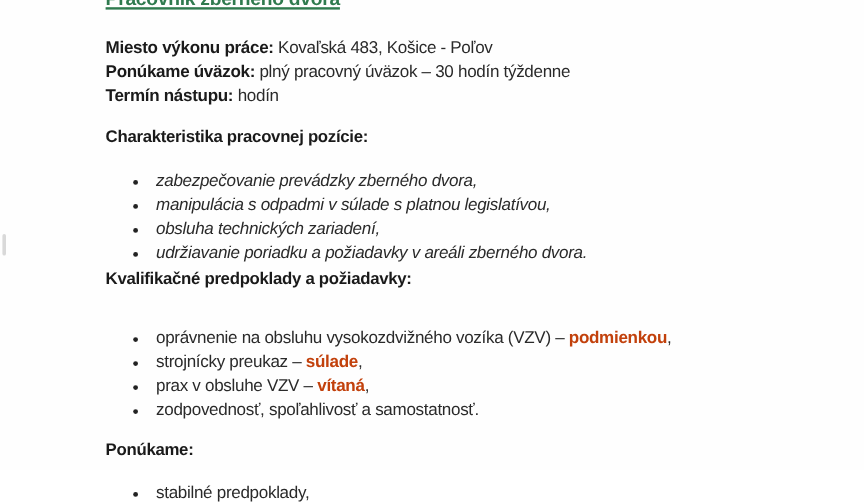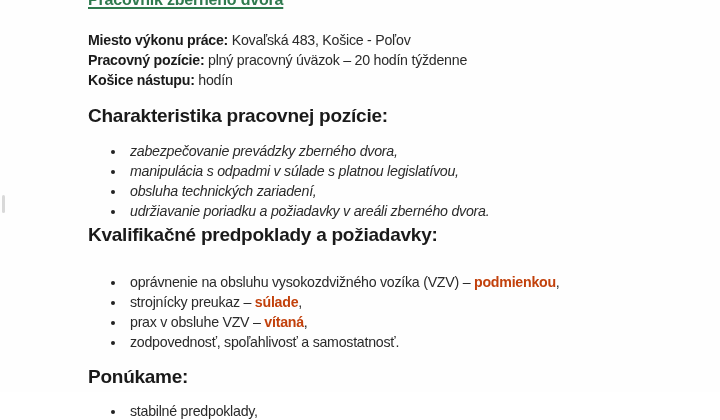--- a/index.html
+++ b/index.html
@@ -39,21 +39,21 @@
       left: 88px;
       font-size: 14.2px;
       white-space: nowrap;
       letter-spacing: -0.25px;
     }
     .info-line .label { font-weight: bold; color: #1a1a1a; }
     .info-line .value { color: #2a2a2a; }
     .section-heading {
       position: absolute;
       left: 88px;
-      font-size: 19px;
+      font-size: 14px;
       font-weight: bold;
       white-space: nowrap;
       color: #1a1a1a;
       letter-spacing: -0.25px;
     }
     .bullet-list {
       position: absolute;
       left: 108px;
       margin: 0;
       padding: 0;
@@ -91,24 +91,24 @@
 <div class="page">
 
   <div class="scan-mark" style="left:2px;top:195px;width:3px;height:18px;"></div>
 
   <div class="title">Pracovník zberného dvora</div>
 
   <div class="info-line" style="top:32px;">
     <span class="label">Miesto výkonu práce:</span><span class="value"> Kovaľská 483, Košice - Poľov</span>
   </div>
   <div class="info-line" style="top:52px;">
-    <span class="label">Pracovný pozície:</span><span class="value"> plný pracovný úväzok – 20 hodín týždenne</span>
+    <span class="label">Ponúkame úväzok:</span><span class="value"> plný pracovný úväzok – 30 hodín týždenne</span>
   </div>
   <div class="info-line" style="top:72px;">
-    <span class="label">Košice nástupu:</span><span class="value"> hodín</span>
+    <span class="label">Termín nástupu:</span><span class="value"> hodín</span>
   </div>
 
   <div class="section-heading" style="top:105px;">Charakteristika pracovnej pozície:</div>
   <ul class="bullet-list" style="top:141px;font-style:italic;">
     <li class="bullet-item"><span class="bullet-dot"></span><span>zabezpečovanie prevádzky zberného dvora,</span></li>
     <li class="bullet-item"><span class="bullet-dot"></span><span>manipulácia s odpadmi v súlade s platnou legislatívou,</span></li>
     <li class="bullet-item"><span class="bullet-dot"></span><span>obsluha technických zariadení,</span></li>
     <li class="bullet-item"><span class="bullet-dot"></span><span>udržiavanie poriadku a požiadavky v areáli zberného dvora.</span></li>
   </ul>
 

